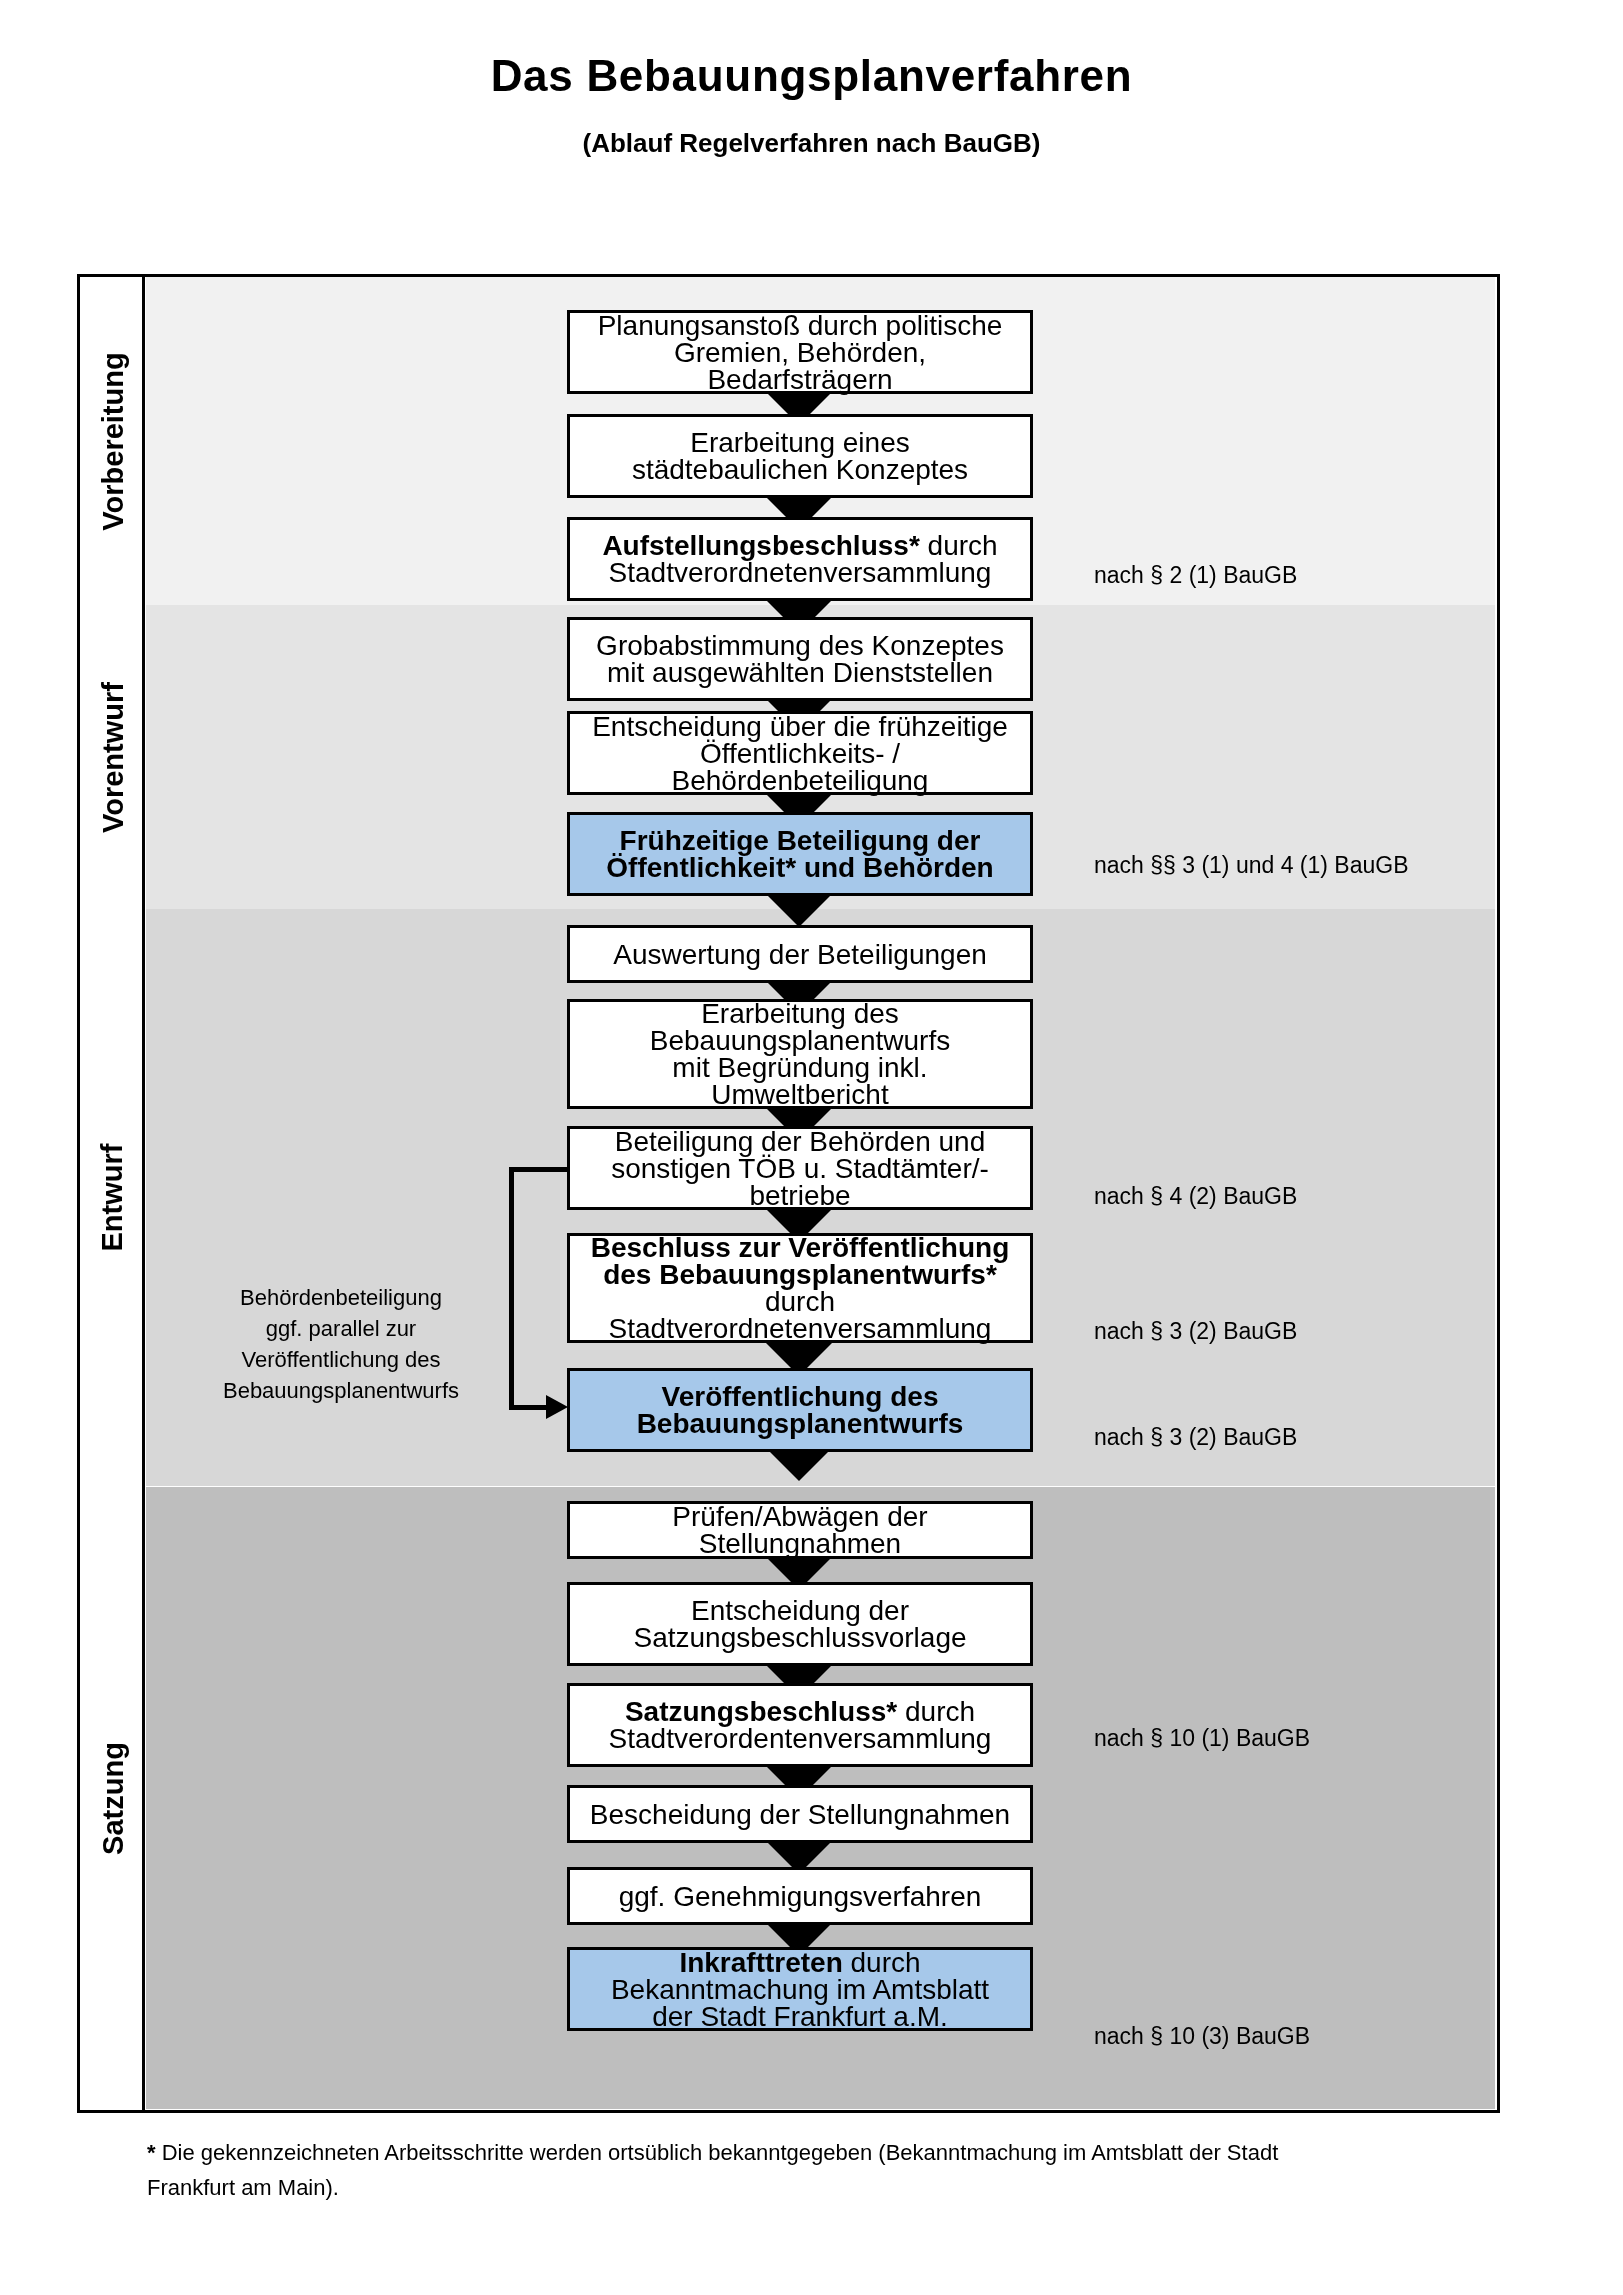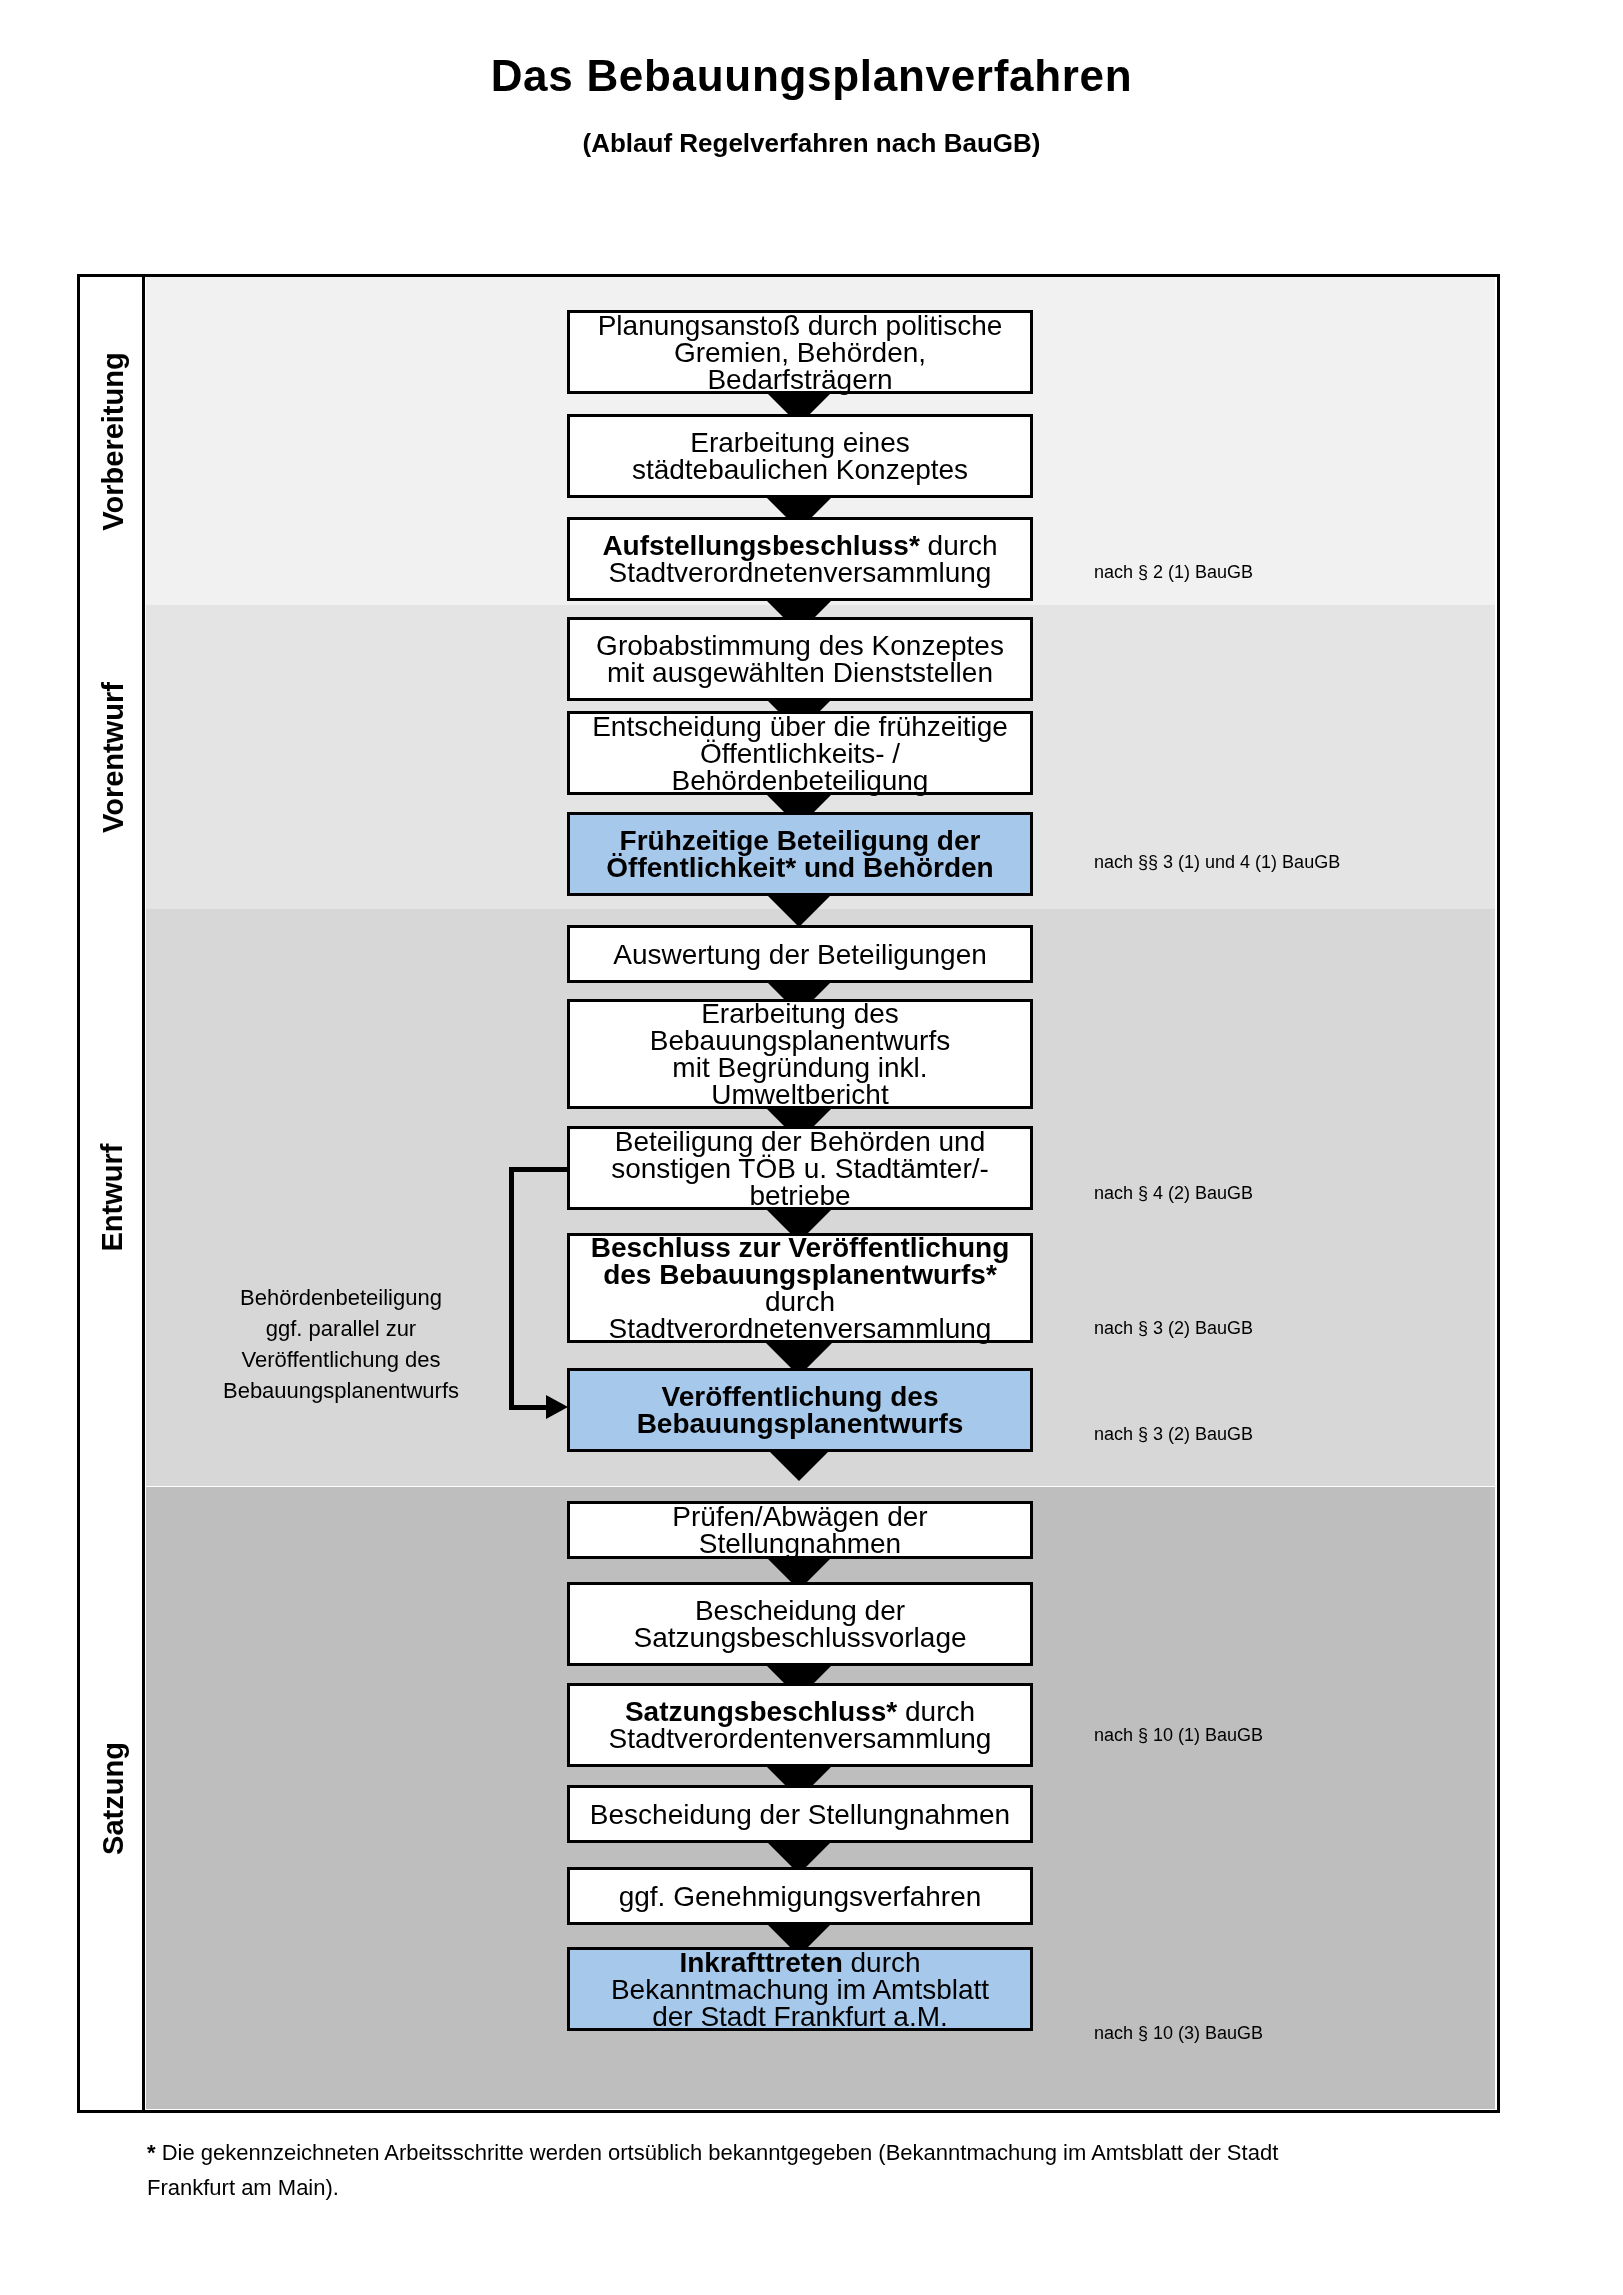--- a/index.html
+++ b/index.html
@@ -80,21 +80,21 @@
     position:absolute; left:546px; top:1395px; width:0; height:0; z-index:2;
     border-top:12.4px solid transparent; border-bottom:12.4px solid transparent;
     border-left:22px solid #000;
   }
   .side-note{
     position:absolute; left:185px; top:1282px; width:312px; z-index:2;
     text-align:center; font-size:22px; line-height:31px;
   }
   
   .annotation{
-    position:absolute; left:1094px; font-size:18px; white-space:nowrap; z-index:2;
+    position:absolute; left:1094px; font-size:23px; white-space:nowrap; z-index:2;
   }
   .an1{ top:562px; }  .an2{ top:852px; } .an3{ top:1183px; }
   .an4{ top:1318px; } .an5{ top:1424px; } .an6{ top:1725px; }
   .an7{ top:1991px;margin-top:32px; }
   
   .footnote{
     position:absolute; left:147px; top:2135px; width:1348px;
     font-size:22px; line-height:35px;
   }
   .footnote .b{ font-weight:bold; }
@@ -174,21 +174,21 @@
   <div class="box h3 b10">
       <span><span class="b">Beschluss zur Veröffentlichung des Bebauungsplanentwurfs* </span><span>durch Stadtverordnetenversammlung</span></span>
     </div>
   <div class="box h2 b11 blue">
       <span><span class="b">Veröffentlichung des Bebauungsplanentwurfs</span><span></span></span>
     </div>
   <div class="box h1 b12">
       <span><span class="b"></span><span>Prüfen/Abwägen der Stellungnahmen</span></span>
     </div>
   <div class="box h2 b13">
-      <span><span class="b"></span><span>Bescheidung der Satzungsbeschlussvorlage</span></span>
+      <span><span class="b"></span><span>Entscheidung der Satzungsbeschlussvorlage</span></span>
     </div>
   <div class="box h2 b14">
       <span><span class="b">Satzungsbeschluss* </span><span>durch Stadtverordentenversammlung</span></span>
     </div>
   <div class="box h1 b15">
       <span><span class="b"></span><span>Bescheidung der Stellungnahmen</span></span>
     </div>
   <div class="box h1 b16">
       <span><span class="b"></span><span>ggf. Genehmigungsverfahren</span></span>
     </div>

